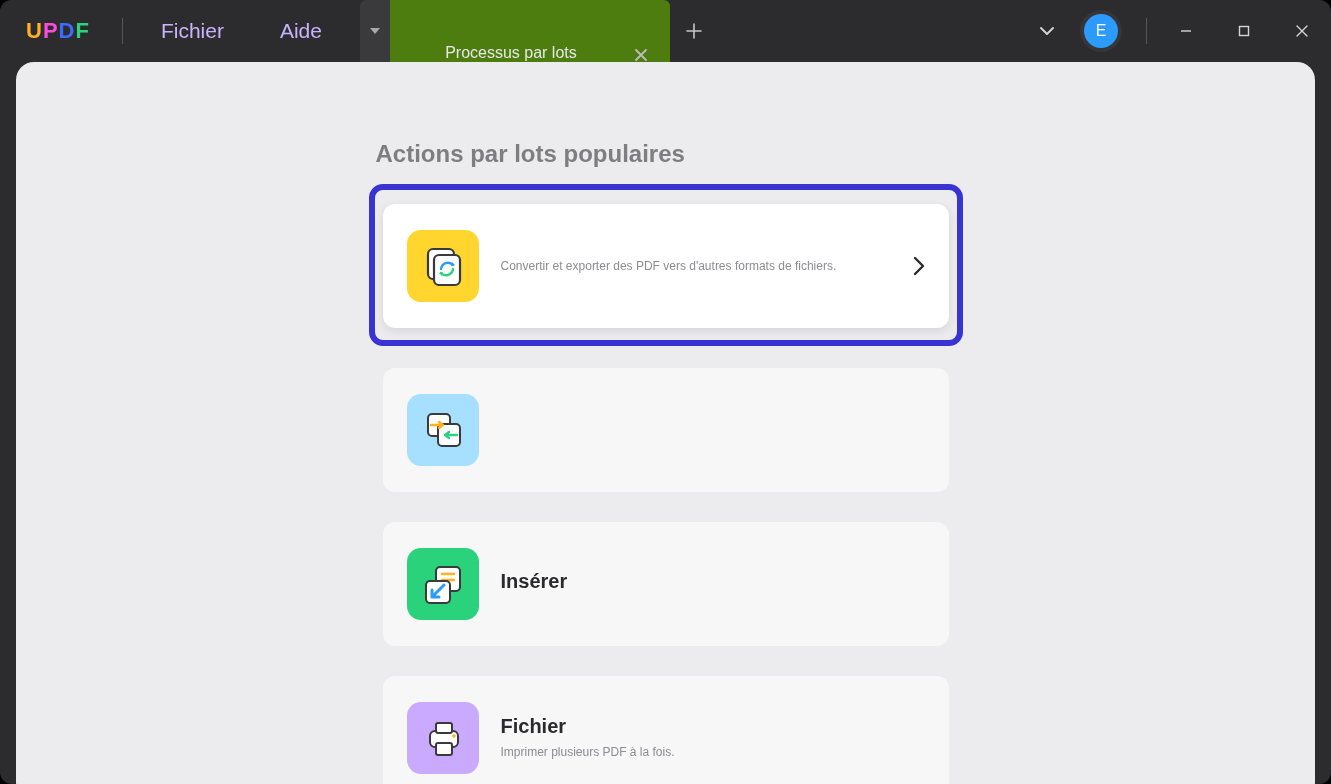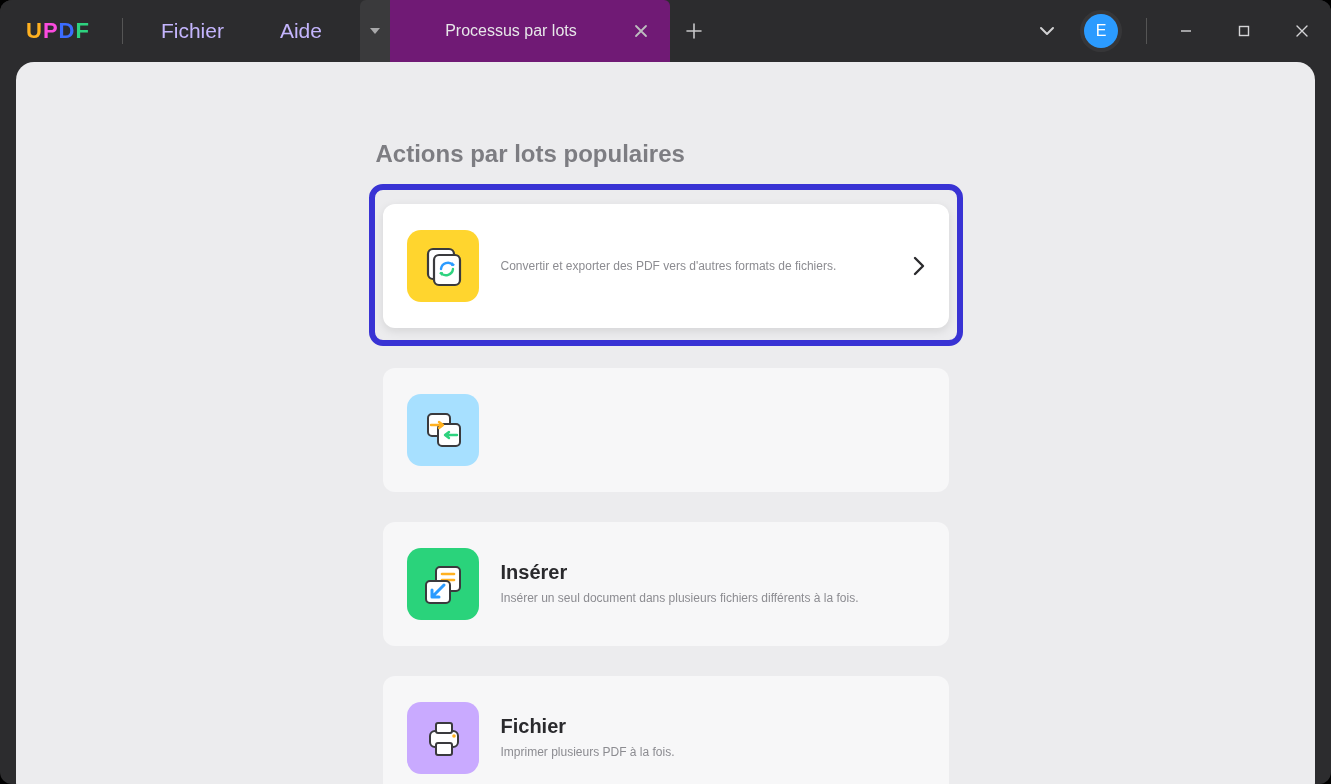--- a/index.html
+++ b/index.html
@@ -66,22 +66,22 @@
     justify-content: center;
     color: #a8a8aa;
     cursor: pointer;
     background: #3a3a3c;
     border-radius: 6px 0 0 0;
   }
   .tab-dropdown svg { width: 10px; height: 10px; }
 
   .tab {
     display: flex;
-    align-items: center;
-    background: #701a75;
+    align-items: flex-end;
+    background: #4d7c0f;
     padding: 0 22px 0 28px;
     border-radius: 0 0 0 0;
     position: relative;
     min-width: 280px;
     border-top-right-radius: 6px;
   }
   .tab .label { color: #e7e7e9; font-size: 16px; flex: 1; text-align: center; }
   .tab .close {
     color: #bdbdbf;
     margin-left: 30px;
@@ -341,21 +341,20 @@
           <svg width="50" height="50" viewBox="0 0 50 50">
             <rect x="18" y="8" width="24" height="24" rx="4" fill="#fff" stroke="#3a3a3d" stroke-width="2"></rect>
             <line x1="24" y1="15" x2="36" y2="15" stroke="#ffb120" stroke-width="2.6" stroke-linecap="round"></line>
             <line x1="24" y1="21" x2="36" y2="21" stroke="#ffb120" stroke-width="2.6" stroke-linecap="round"></line>
             <rect x="8" y="22" width="24" height="22" rx="4" fill="#fff" stroke="#3a3a3d" stroke-width="2"></rect>
             <path d="M26 26 L14 38 M14 38 l0 -7 m0 7 l7 0" fill="none" stroke="#2b9bff" stroke-width="3" stroke-linecap="round" stroke-linejoin="round"></path>
           </svg>
         </div>
         <div class="card-body">
           <div class="card-title">Insérer</div>
-          <div class="card-desc">Insérer un seul document dans plusieurs fichiers différents à la fois.</div>
         </div>
       </div>
 
       <div class="card plain" style="margin-bottom:0;">
         <div class="card-icon ic-purple">
           <svg width="50" height="50" viewBox="0 0 50 50">
             <rect x="12" y="18" width="28" height="16" rx="5" fill="#fff" stroke="#3a3a3d" stroke-width="2"></rect>
             <rect x="18" y="10" width="16" height="10" rx="2" fill="#fff" stroke="#3a3a3d" stroke-width="2"></rect>
             <rect x="18" y="30" width="16" height="12" rx="2" fill="#fff" stroke="#3a3a3d" stroke-width="2"></rect>
             <circle cx="36" cy="23" r="1.8" fill="#ffb120"></circle>

